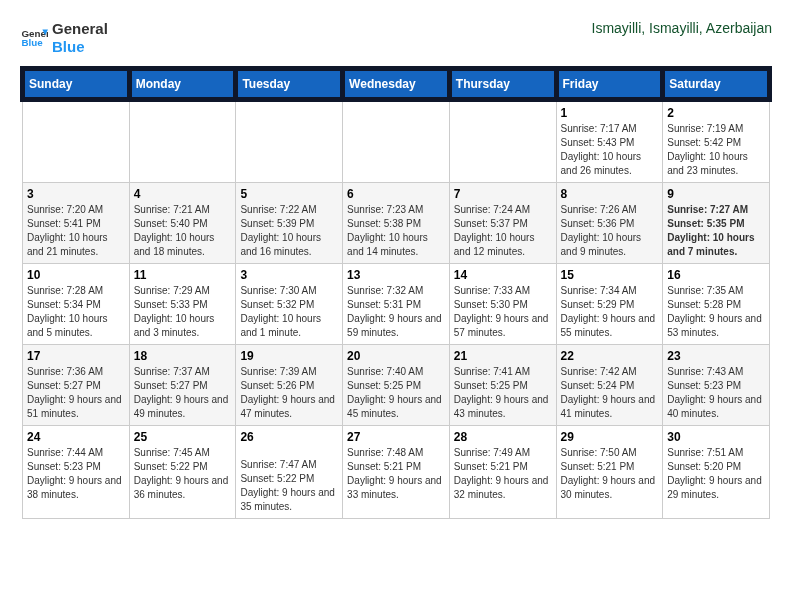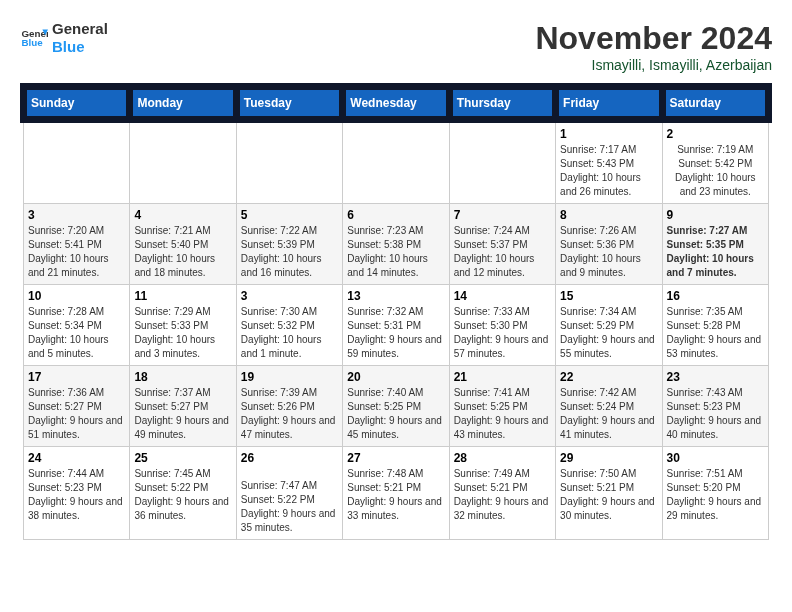--- a/index.html
+++ b/index.html
@@ -41,21 +41,21 @@
       width: 100%;
       border-collapse: collapse;
       font-size: 11px;
     }
     .calendar th {
       background: #1565C0;
       color: #fff;
       padding: 6px 4px;
       text-align: left;
       font-size: 12px;
-      border: 7px solid #0f172a;
+      border: 5px solid #0f172a;
     }
     .calendar td {
       border: 1px solid #ccc;
       vertical-align: top;
       padding: 4px;
       width: calc(100% / 7);
       min-height: 80px;
       background: #fff;
     }
     .calendar tr:nth-child(even) td {
@@ -87,21 +87,20 @@
       <text x="2" y="18" font-size="14" font-weight="bold" fill="#333">General</text>
       <text x="2" y="32" font-size="14" font-weight="bold" fill="#2196F3">Blue</text>
       <polygon points="32,8 40,8 36,16" fill="#2196F3"></polygon>
     </svg>
     <div style="line-height:1.2;">
       <div style="font-size:15px;font-weight:bold;color:#333;">General</div>
       <div style="font-size:15px;font-weight:bold;color:#2196F3;">Blue</div>
     </div>
   </div>
   <div class="title-section">
-    <div class="month-title">November 2024</div>
     <div class="location-title">Ismayilli, Ismayilli, Azerbaijan</div>
   </div>
 </div>
 
 <table class="calendar">
   <thead>
     <tr>
     <th>Sunday</th>
         <th>Monday</th>
         <th>Tuesday</th>
@@ -119,21 +118,21 @@
         <td class="empty-cell"></td>
         <td class="empty-cell"></td>
         <td>
           <div class="day-number">1</div>
           <div class="day-info" style="white-space: pre-line;">Sunrise: 7:17 AM
 Sunset: 5:43 PM
 Daylight: 10 hours and 26 minutes.</div>
         </td>
         <td>
           <div class="day-number">2</div>
-          <div class="day-info" style="white-space: pre-line; text-align: center;">Sunrise: 7:19 AM
+          <div class="day-info" style="white-space: pre-line;">Sunrise: 7:19 AM
 Sunset: 5:42 PM
 Daylight: 10 hours and 23 minutes.</div>
         </td>
       </tr>
       <tr>
         <td>
           <div class="day-number">3</div>
           <div class="day-info" style="white-space: pre-line;">Sunrise: 7:20 AM
 Sunset: 5:41 PM
 Daylight: 10 hours and 21 minutes.</div>

